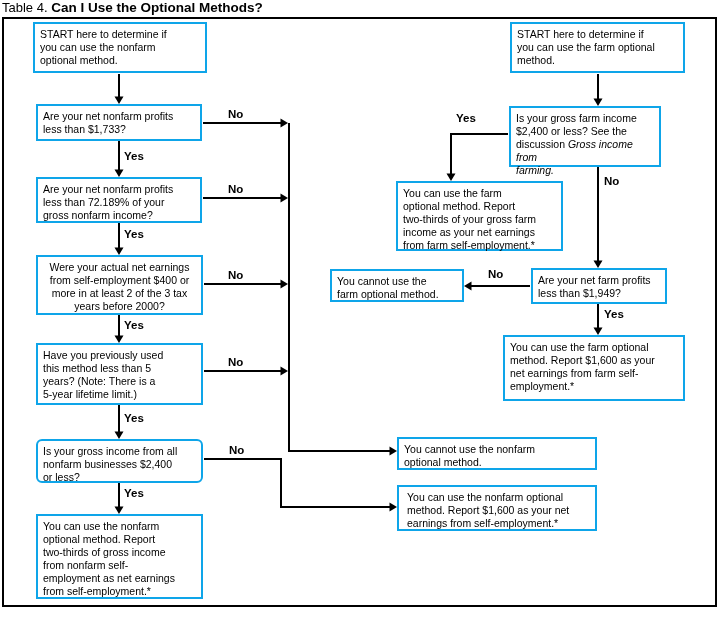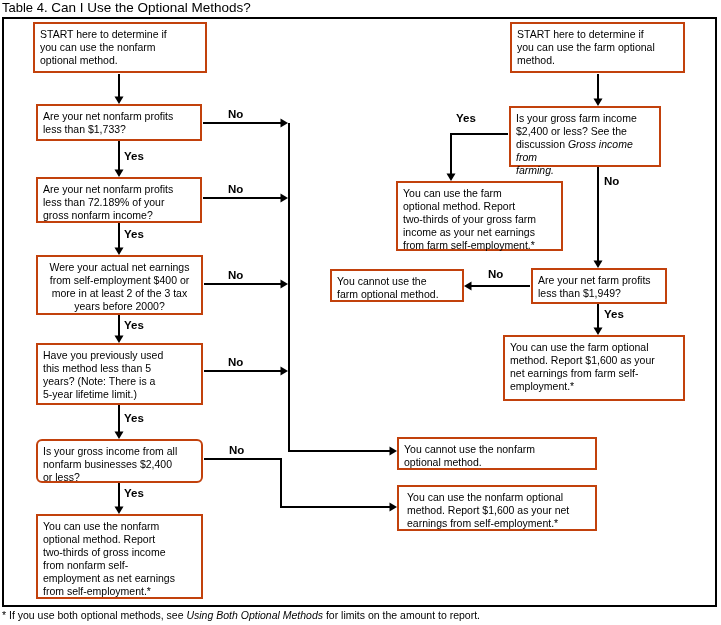--- a/index.html
+++ b/index.html
@@ -3,27 +3,27 @@
 <meta charset="utf-8">
 <style>
   html,body { margin:0; padding:0; background:#fff; }
   .stage {
     position:relative; width:721px; height:625px; background:#ffffff;
     font-family:"Liberation Sans", sans-serif; color:#000;
     overflow:hidden;
   }
   .title { position:absolute; left:2px; top:0px; font-size:13px; white-space:nowrap; }
   .title .t-prefix { font-weight:normal; }
-  .title .t-main { font-weight:normal; font-size:13.5px; }
+  .title .t-main { font-weight:bold; font-size:13.5px; }
   .frame {
     position:absolute; left:2px; top:17px; width:715px; height:590px;
     border:2px solid #000; box-sizing:border-box; background:#fff;
   }
   .node {
-    position:absolute; border:2px solid #c2410c; background:#fff; box-sizing:border-box;
+    position:absolute; border:2px solid #0ea5e9; background:#fff; box-sizing:border-box;
     font-size:10.5px; line-height:13px; padding:4px 5px; white-space:pre-line;
   }
   .flow-label {
     position:absolute; font-size:11.5px; font-weight:bold; white-space:nowrap;
   }
   .footnote {
     position:absolute; left:2px; top:609px; font-size:10.5px; white-space:nowrap;
   }
   .footnote em, .node em { font-style:italic; }
   svg.wires { position:absolute; left:0; top:0; pointer-events:none; }
@@ -180,17 +180,14 @@
   <div class="flow-label" style="left:228px; top:183px;">No</div>
   <div class="flow-label" style="left:228px; top:269px;">No</div>
   <div class="flow-label" style="left:228px; top:356px;">No</div>
   <div class="flow-label" style="left:229px; top:444px;">No</div>
 
   <div class="flow-label" style="left:456px; top:112px;">Yes</div>
   <div class="flow-label" style="left:604px; top:175px;">No</div>
   <div class="flow-label" style="left:488px; top:268px;">No</div>
   <div class="flow-label" style="left:604px; top:308px;">Yes</div>
 
-  <div class="footnote">
-    <span>* If you use both optional methods, see </span><em>Using Both Optional Methods</em><span> for limits on the amount to report.</span>
-  </div>
 
 </div>
 
 </body></html>

